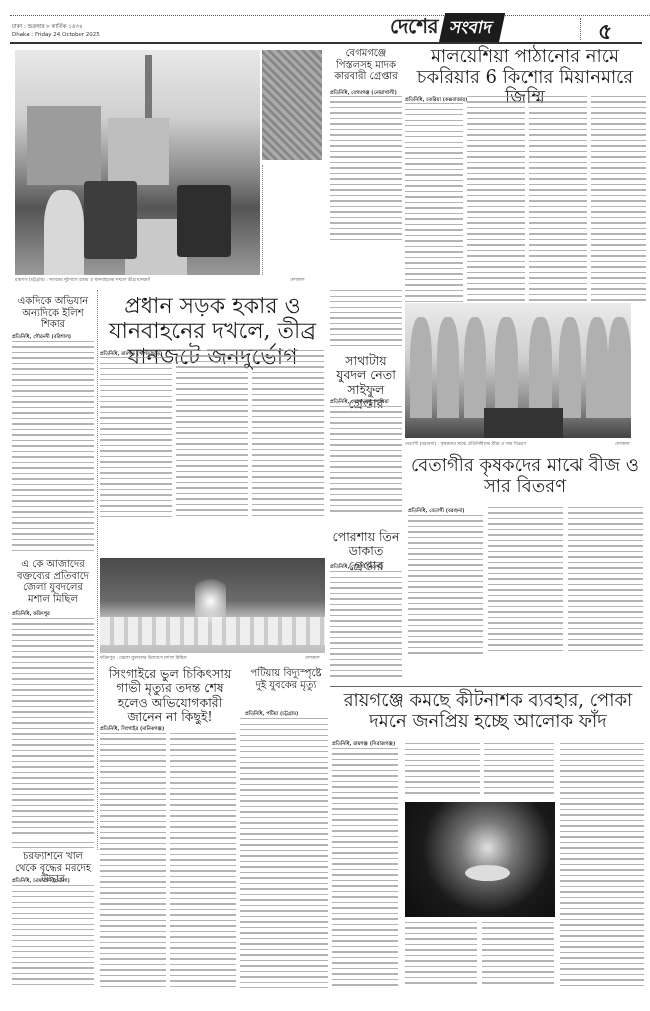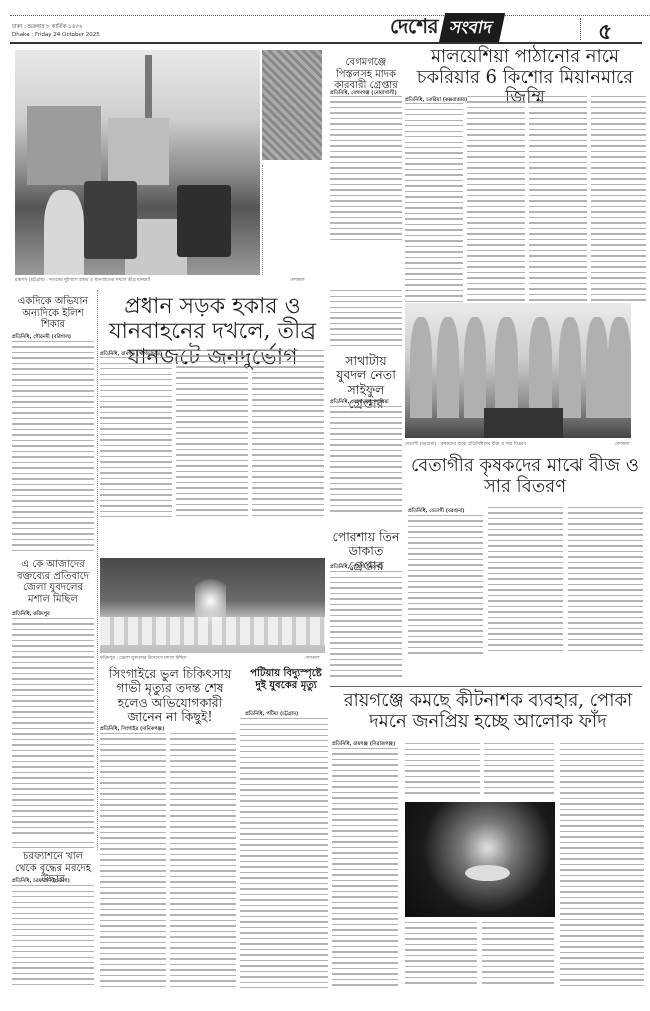--- a/index.html
+++ b/index.html
@@ -78,21 +78,21 @@
     <div class="cng1"></div>
     <div class="cng2"></div>
     <div class="man"></div>
 </div>
 <div class="caption" style="left:15px;top:277px;width:200px;">রামগড় (চট্টগ্রাম) : সড়কের দুইপাশে হকার ও যানবাহনের দখলে তীব্র যানজট</div>
 <div class="credit" style="left:290px;top:277px;">দেশকাল</div>
 
 <div class="photo ph-build" style="left:262px;top:50px;width:60px;height:110px;"></div>
 <div class="vline" style="left:262px;top:165px;height:110px;"></div>
 
-<div class="hl hl-sm" style="left:330px;top:47px;width:72px;margin-top:9px;">বেগমগঞ্জে পিস্তলসহ মাদক কারবারী গ্রেপ্তার</div>
+<div class="hl hl-sm" style="left:330px;top:47px;width:72px;">বেগমগঞ্জে পিস্তলসহ মাদক কারবারী গ্রেপ্তার</div>
 <div class="byline" style="left:330px;top:89px;width:72px;">প্রতিনিধি, বেগমগঞ্জ (নোয়াখালী)</div>
 <div class="col" style="left:330px;top:96px;width:72px;height:145px;"></div>
 
 <div class="hl hl-lg" style="left:405px;top:46px;width:240px;">মালয়েশিয়া পাঠানোর নামে চকরিয়ার 6 কিশোর মিয়ানমারে জিম্মি</div>
 <div class="byline" style="left:405px;top:96px;">প্রতিনিধি, চকরিয়া (কক্সবাজার)</div>
 <div class="col" style="left:405px;top:103px;width:58px;height:200px;"></div>
 <div class="col" style="left:467px;top:96px;width:58px;height:207px;"></div>
 <div class="col" style="left:529px;top:96px;width:58px;height:207px;"></div>
 <div class="col" style="left:591px;top:96px;width:55px;height:207px;"></div>
 
@@ -145,21 +145,21 @@
 
 <div class="hl hl-md" style="left:330px;top:530px;width:72px;">পোরশায় তিন ডাকাত গ্রেপ্তার</div>
 <div class="byline" style="left:330px;top:563px;">প্রতিনিধি, পোরশা (নওগাঁ)</div>
 <div class="col" style="left:330px;top:571px;width:72px;height:110px;"></div>
 
 <div class="hl hl-md" style="left:100px;top:667px;width:140px;">সিংগাইরে ভুল চিকিৎসায় গাভী মৃত্যুর তদন্ত শেষ হলেও অভিযোগকারী জানেন না কিছুই!</div>
 <div class="byline" style="left:100px;top:725px;">প্রতিনিধি, সিংগাইর (মানিকগঞ্জ)</div>
 <div class="col" style="left:100px;top:733px;width:66px;height:255px;"></div>
 <div class="col" style="left:170px;top:733px;width:66px;height:255px;"></div>
 
-<div class="hl hl-sm" style="left:245px;top:667px;width:82px;font-weight:bold;">পটিয়ায় বিদ্যুস্পৃষ্টে দুই যুবকের মৃত্যু</div>
+<div class="hl hl-sm" style="left:245px;top:667px;width:82px;">পটিয়ায় বিদ্যুস্পৃষ্টে দুই যুবকের মৃত্যু</div>
 <div class="byline" style="left:245px;top:710px;">প্রতিনিধি, পটিয়া (চট্টগ্রাম)</div>
 <div class="col" style="left:240px;top:718px;width:88px;height:270px;"></div>
 
 <div class="col" style="left:12px;top:842px;width:82px;height:6px;"></div>
 <div class="hl hl-sm" style="left:12px;top:850px;width:82px;">চরফ্যাশনে খাল থেকে বৃদ্ধের মরদেহ উদ্ধার</div>
 <div class="byline" style="left:12px;top:877px;">প্রতিনিধি, চরফ্যাশন (ভোলা)</div>
 <div class="col" style="left:12px;top:885px;width:82px;height:103px;"></div>
 
 <div class="hline" style="left:330px;right:8px;top:686px;"></div>
 <div class="hl hl-lg" style="left:332px;top:690px;width:312px;">রায়গঞ্জে কমছে কীটনাশক ব্যবহার, পোকা দমনে জনপ্রিয় হচ্ছে আলোক ফাঁদ</div>

